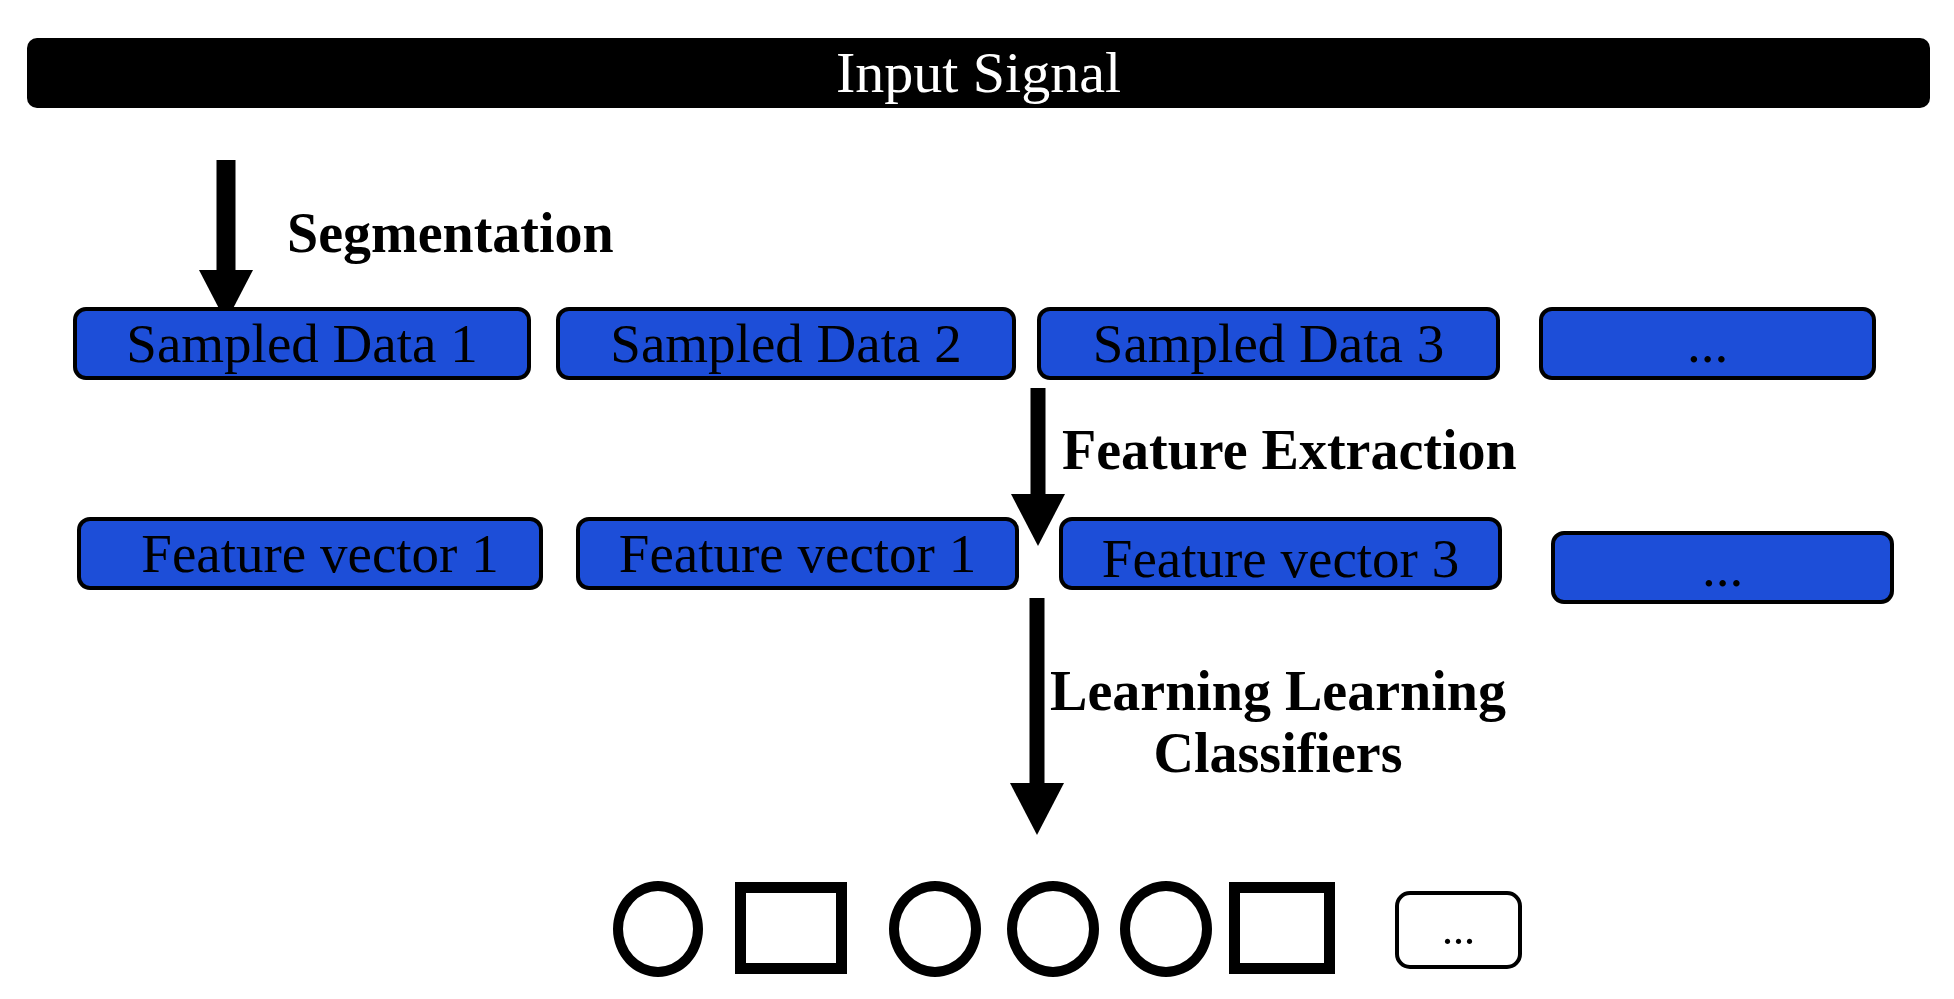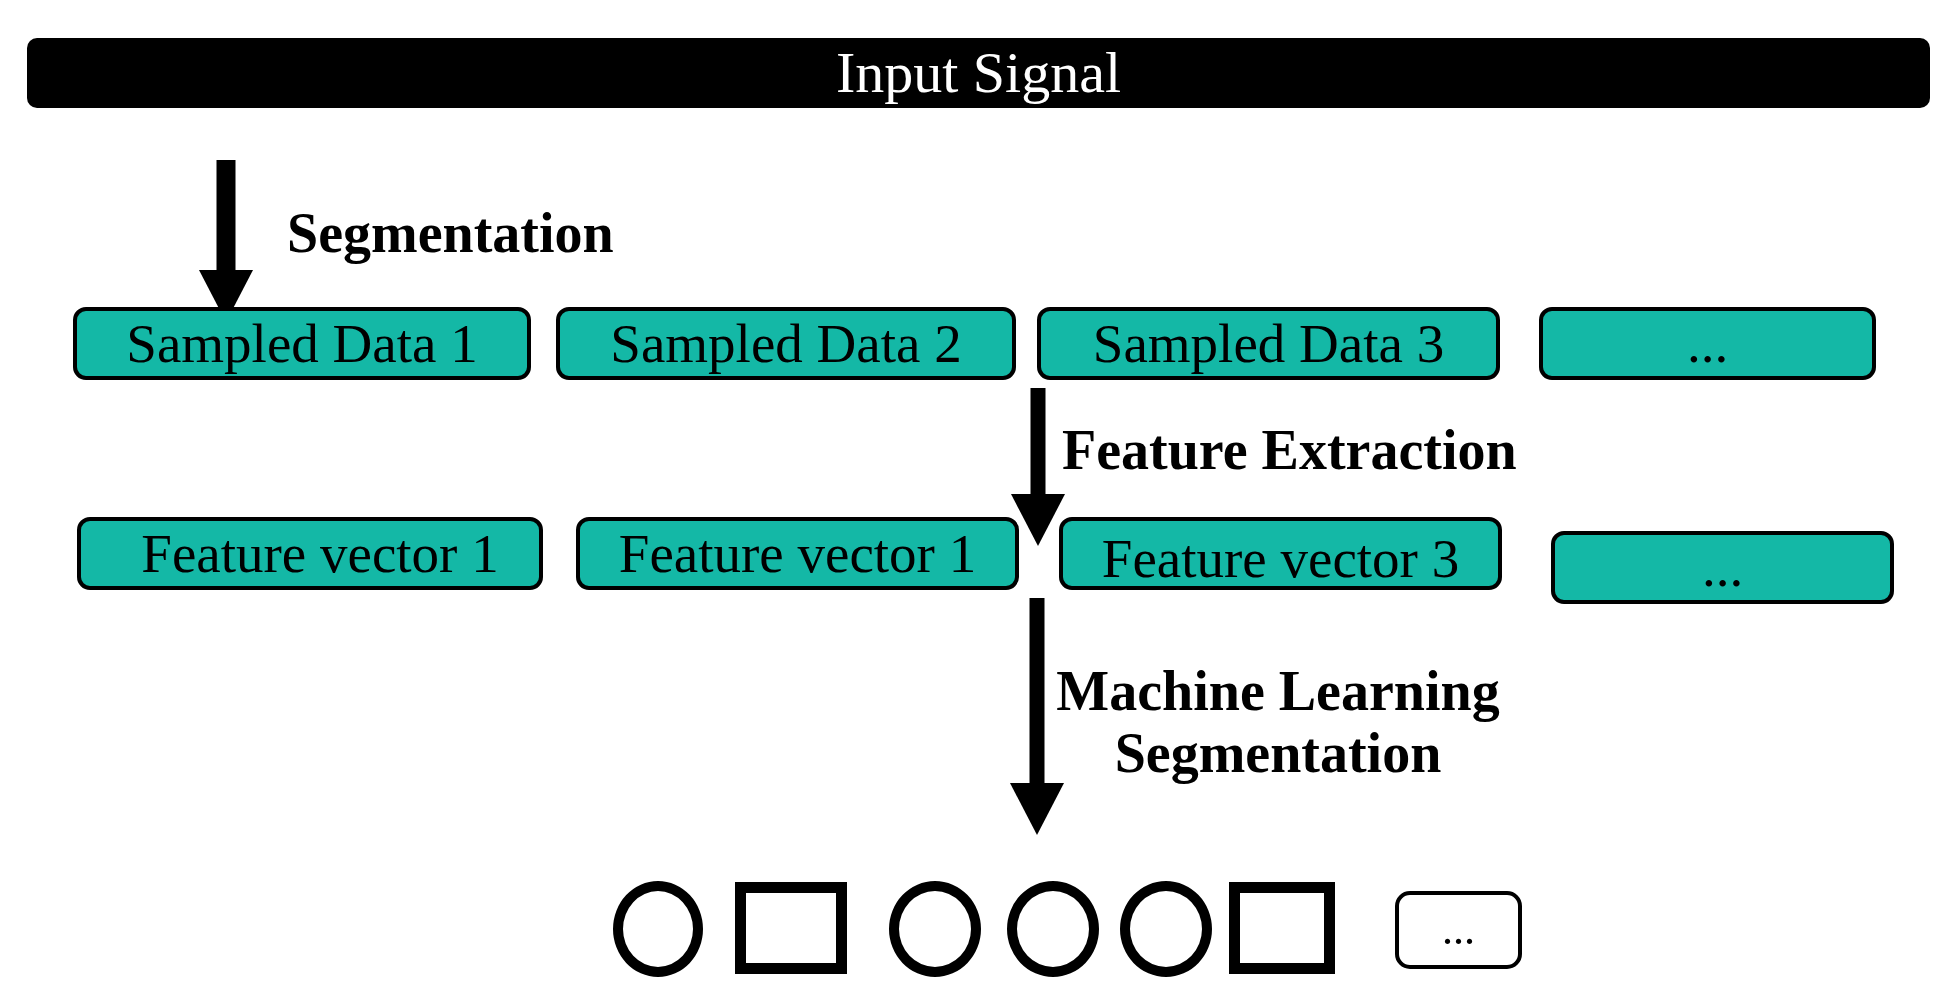--- a/index.html
+++ b/index.html
@@ -75,21 +75,21 @@
     text-align: center;
     line-height: 62px;
     white-space: normal;
   }
   
   .dbox {
     position: absolute;
     height: 65px;
     border: 4px solid #000000;
     border-radius: 13px;
-    background: #14b8a6;
+    background: #1d4ed8;
     display: flex;
     align-items: center;
     justify-content: center;
     font-size: 55px;
     line-height: 55px;
     white-space: nowrap;
   }
   #sd1 { left: 73px;   top: 307px; width: 450px; }
   #sd2 { left: 556px;  top: 307px; width: 452px; }
   #sd3 { left: 1037px; top: 307px; width: 455px; }
@@ -166,21 +166,21 @@
     <span>Feature vector 3</span>
   </div>
   <div class="dbox" id="fv4">
     <span>...</span>
   </div>
 
   <div class="arrow" id="ml-arrow">
     <div class="shaft"></div>
     <div class="head"></div>
   </div>
-  <div class="step-label" id="ml-label">Machine Learning Segmentation</div>
+  <div class="step-label" id="ml-label">Learning Learning Classifiers</div>
 
   <div class="shape circle" id="c1"></div>
   <div class="shape rect" id="r1"></div>
   <div class="shape circle" id="c2"></div>
   <div class="shape circle" id="c3"></div>
   <div class="shape circle" id="c4"></div>
   <div class="shape rect" id="r2"></div>
   <div id="more-shape">
     <span>...</span>
   </div>

